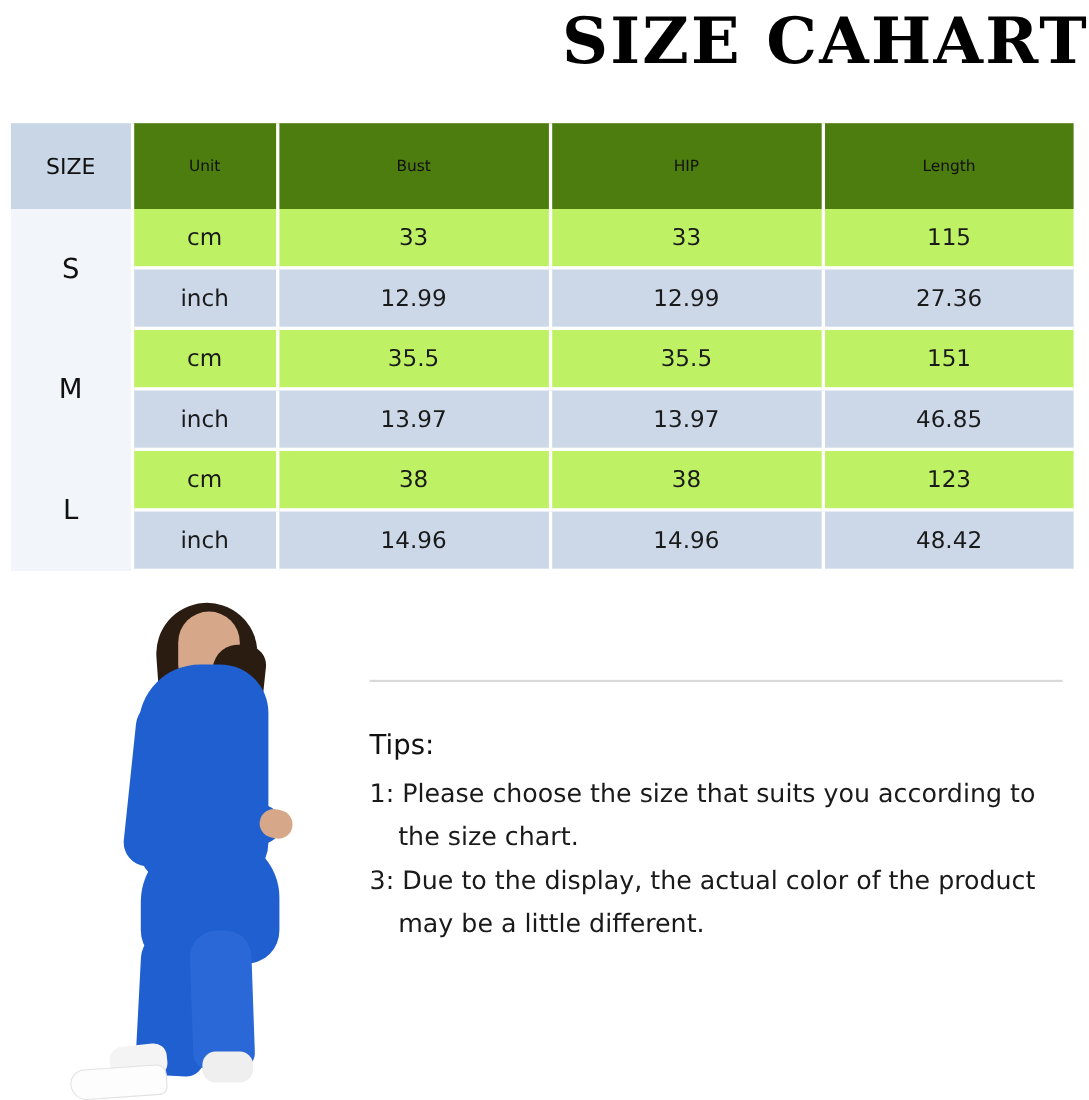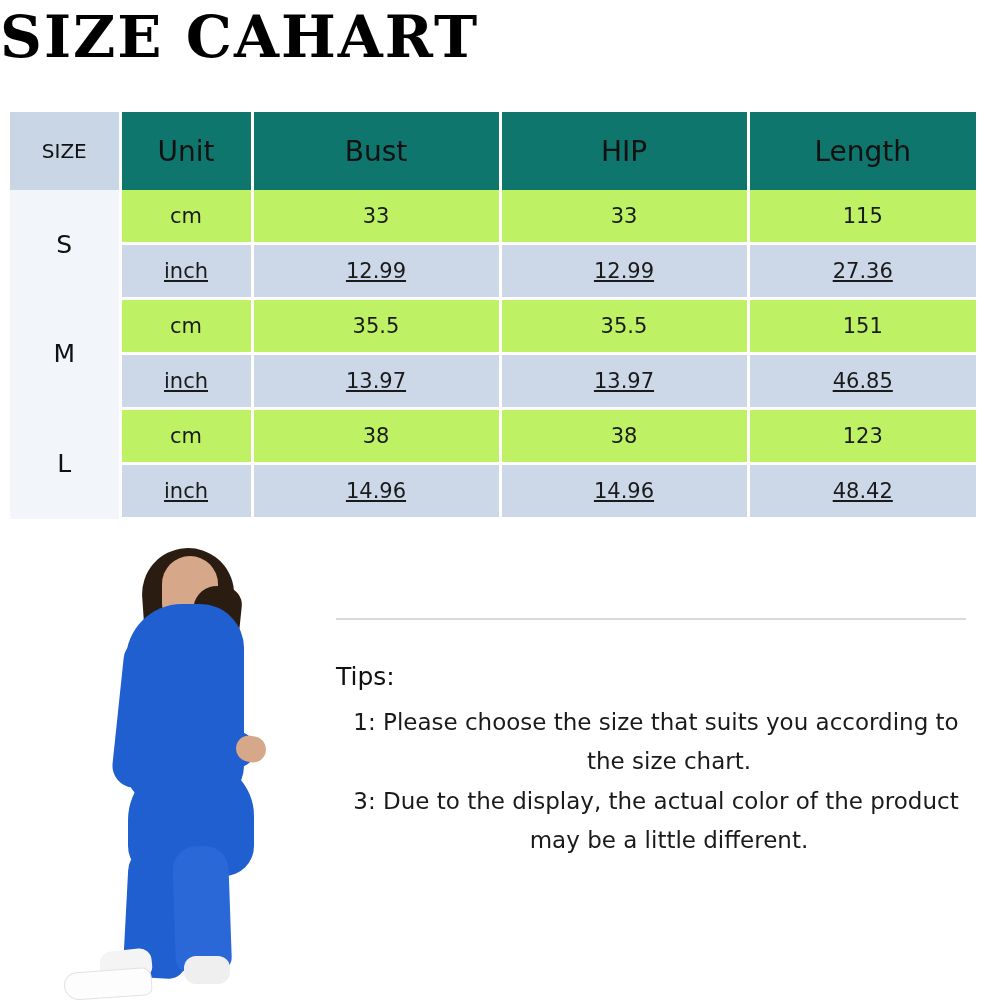--- a/index.html
+++ b/index.html
@@ -11,21 +11,21 @@
     width: 990px;
     height: 1000px;
     font-family: "DejaVu Sans", sans-serif;
     color: #1a1a1a;
     position: relative;
     overflow: hidden;
   }
 
   
   .title {
-    text-align: left;
+    text-align: right;
     font-family: "DejaVu Serif", serif;
     font-weight: bold;
     font-size: 58px;
     letter-spacing: 2px;
     line-height: 1;
     padding-top: 8px;
     color: #000;
   }
 
   
@@ -49,32 +49,32 @@
 
   table.size-chart th,
   table.size-chart td {
     text-align: center;
     vertical-align: middle;
     border: none;
     padding: 0;
     height: 52px;
   }
   table.size-chart thead th {
-    background: #0f766e;
+    background: #4d7c0f;
     height: 78px;
     font-weight: normal;
-    font-size: 28px;
+    font-size: 14px;
     color: #111;
   }
   table.size-chart thead th.th-size {
     background: #c9d6e6;
     font-size: 20px;
   }
   .row-a td { background: #bef264; }
-  .row-b td { background: #ccd8e8; text-decoration: underline; }
+  .row-b td { background: #ccd8e8; }
 
   
   td.size-cell {
     background: #f2f5fa;
     font-size: 25px;
     color: #111;
   }
   
   table.size-chart td.sep,
   table.size-chart th.sep {
@@ -225,21 +225,20 @@
     color: #111;
   }
   .tips-item {
     font-size: 23px;
     line-height: 1.68;
     color: #1a1a1a;
     margin: 0 0 2px 0;
     padding-left: 26px;
     text-indent: -26px;
     max-width: 640px;
-    text-align: center;
   }
 </style>
 </head>
 <body>
 
 <div class="title">SIZE CAHART</div>
 
 <div class="table-wrap">
   <table class="size-chart">
     <colgroup>

